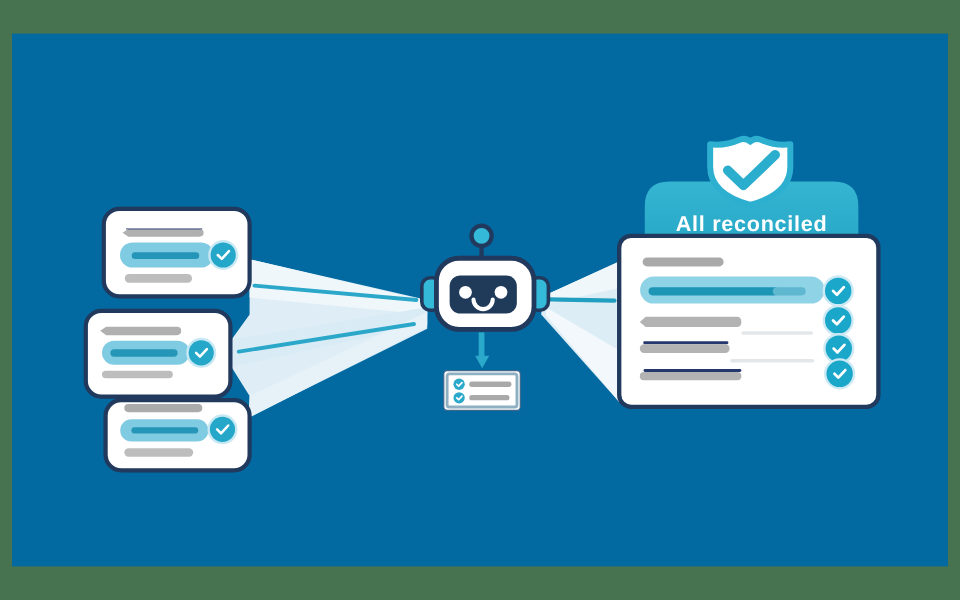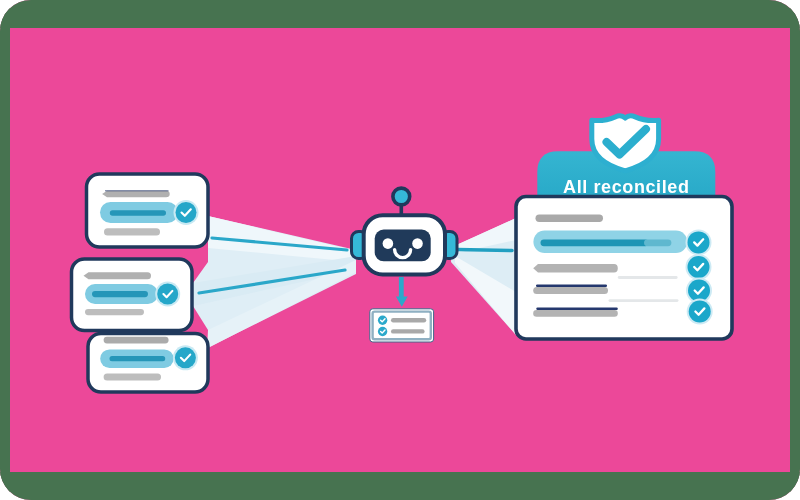--- a/index.html
+++ b/index.html
@@ -1,17 +1,17 @@
 <!DOCTYPE html>
 <html><head>
 <meta charset="utf-8">
 <style>
   html,body{margin:0;padding:0;background:#fff;}
-  #stage{position:relative;width:800px;height:500px;overflow:hidden;background:#ec4899;
-         font-family:"Liberation Sans", sans-serif;border-radius:31px;}
+  #stage{position:relative;width:800px;height:500px;overflow:hidden;background:#0369a1;
+         font-family:"Liberation Sans", sans-serif;}
   .frame{position:absolute;background:rgb(71,115,80);}
 </style>
 </head>
 <body>
 <div id="stage">
 <svg width="800" height="500" viewBox="0 0 800 500">
 
   <g>
 
     <polygon points="208,216 356,250 356,274 207,348 208,330 193,306 193,283 208,262" fill="#DFEEF6"></polygon>

